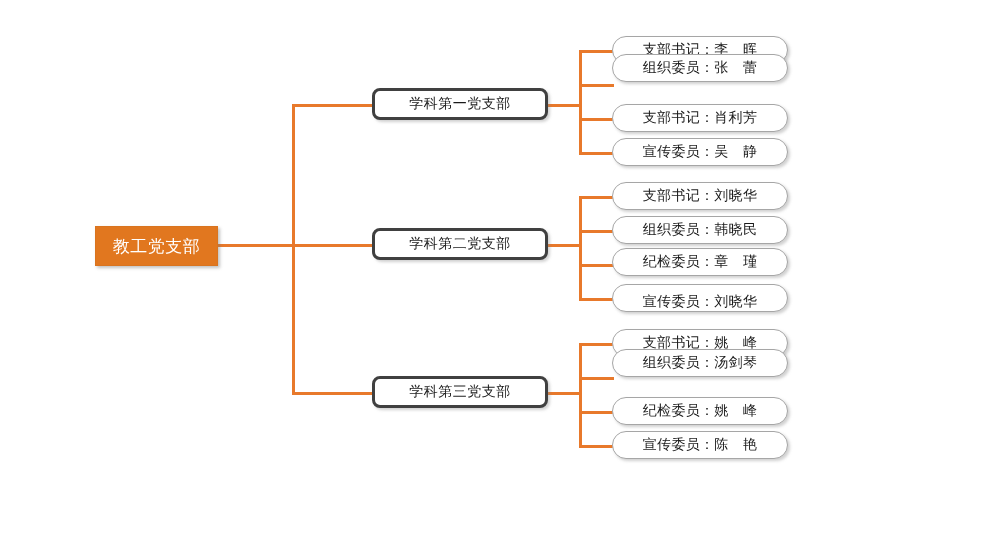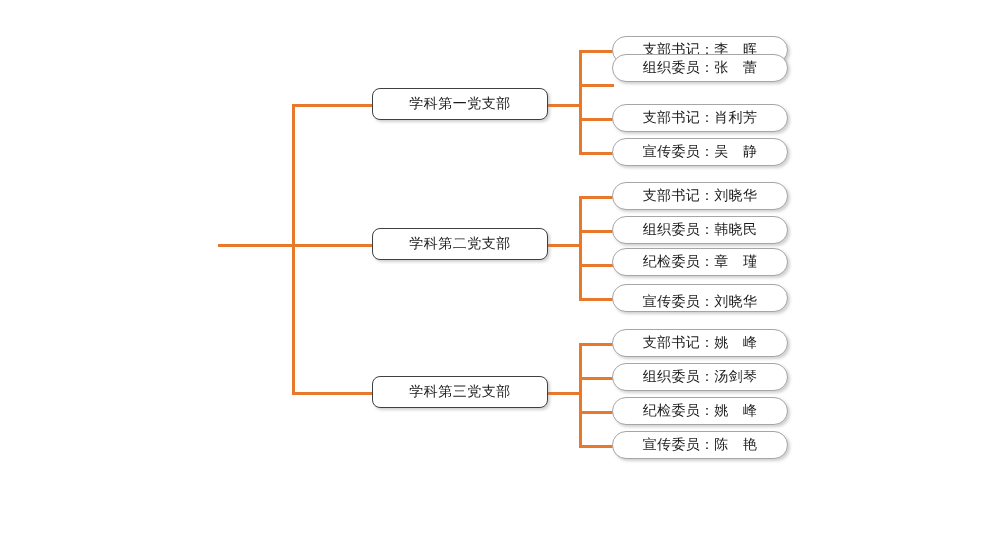--- a/index.html
+++ b/index.html
@@ -50,21 +50,21 @@
     box-shadow: 2px 2px 3px rgba(120,120,120,0.45);
   }
 
   
   .node-branch {
     position: absolute;
     left: 372px;
     width: 176px;
     height: 32px;
     background: #ffffff;
-    border: 1px solid #404040;
+    border: 3px solid #404040;
     border-radius: 8px;
     box-sizing: border-box;
     display: flex;
     align-items: center;
     justify-content: center;
     color: #1a1a1a;
     font-size: 14px;
     letter-spacing: 0.5px;
     box-shadow: 2px 2px 3px rgba(140,140,140,0.4);
   }
@@ -116,20 +116,23 @@
   <div class="conn conn-h" style="left:579px; top:264px; width:35px;"></div>
   <div class="conn conn-h" style="left:579px; top:298px; width:35px;"></div>
 
   <div class="conn conn-h" style="left:547px; top:392px; width:35px;"></div>
   <div class="conn conn-v" style="left:579px; top:343px; height:103px;"></div>
   <div class="conn conn-h" style="left:579px; top:343px; width:35px;"></div>
   <div class="conn conn-h" style="left:579px; top:377px; width:35px;"></div>
   <div class="conn conn-h" style="left:579px; top:411px; width:35px;"></div>
   <div class="conn conn-h" style="left:579px; top:445px; width:35px;"></div>
 
+  <div class="node-root">
+    <span>教工党支部</span>
+  </div>
 
   <div class="node-branch" style="top:88px;">
     <span>学科第一党支部</span>
   </div>
   <div class="node-branch" style="top:376px;">
     <span>学科第三党支部</span>
   </div>
   <div class="node-branch" style="top:228px;">
     <span>学科第二党支部</span>
   </div>
@@ -156,21 +159,21 @@
   <div class="node-leaf" style="top:248px;">
     <span>纪检委员：章　瑾</span>
   </div>
   <div class="node-leaf" style="top:284px;align-items:flex-end;">
     <span>宣传委员：刘晓华</span>
   </div>
 
   <div class="node-leaf" style="top:329px;">
     <span>支部书记：姚　峰</span>
   </div>
-  <div class="node-leaf" style="top:363px;">
+  <div class="node-leaf" style="top:349px;">
     <span>组织委员：汤剑琴</span>
   </div>
   <div class="node-leaf" style="top:397px;">
     <span>纪检委员：姚　峰</span>
   </div>
   <div class="node-leaf" style="top:431px;">
     <span>宣传委员：陈　艳</span>
   </div>
 
 </div>

